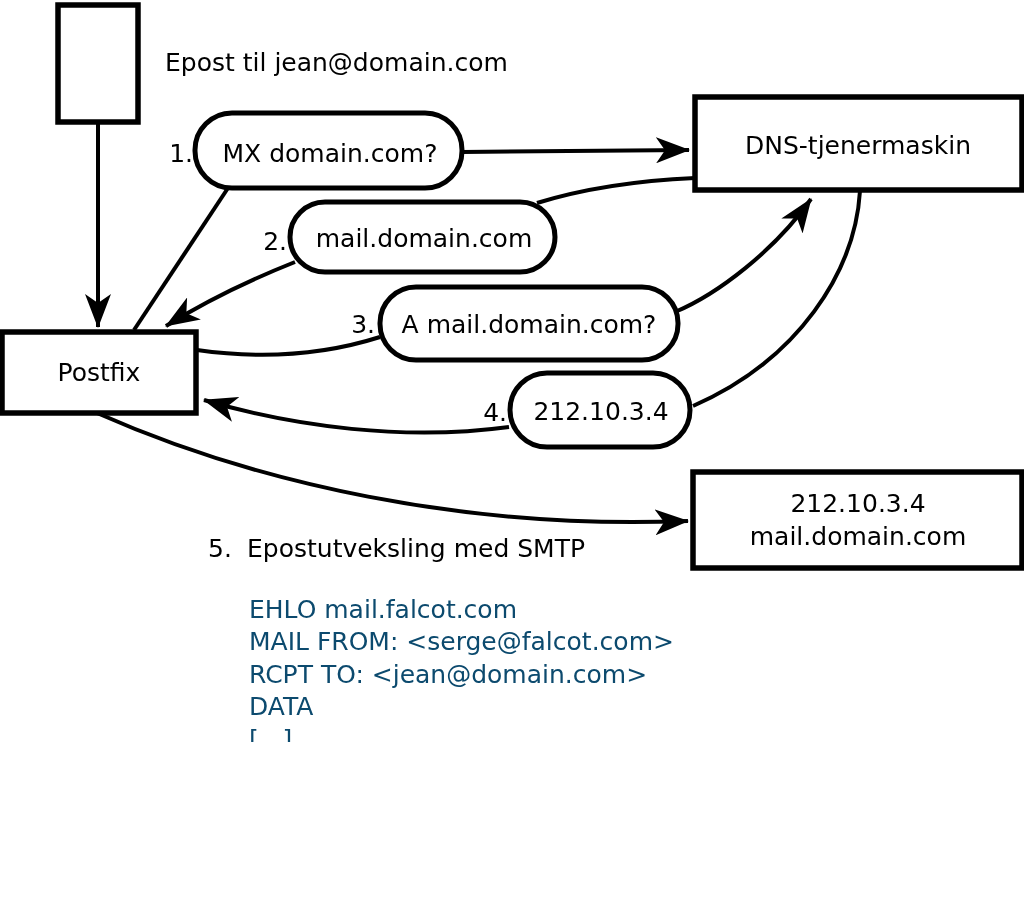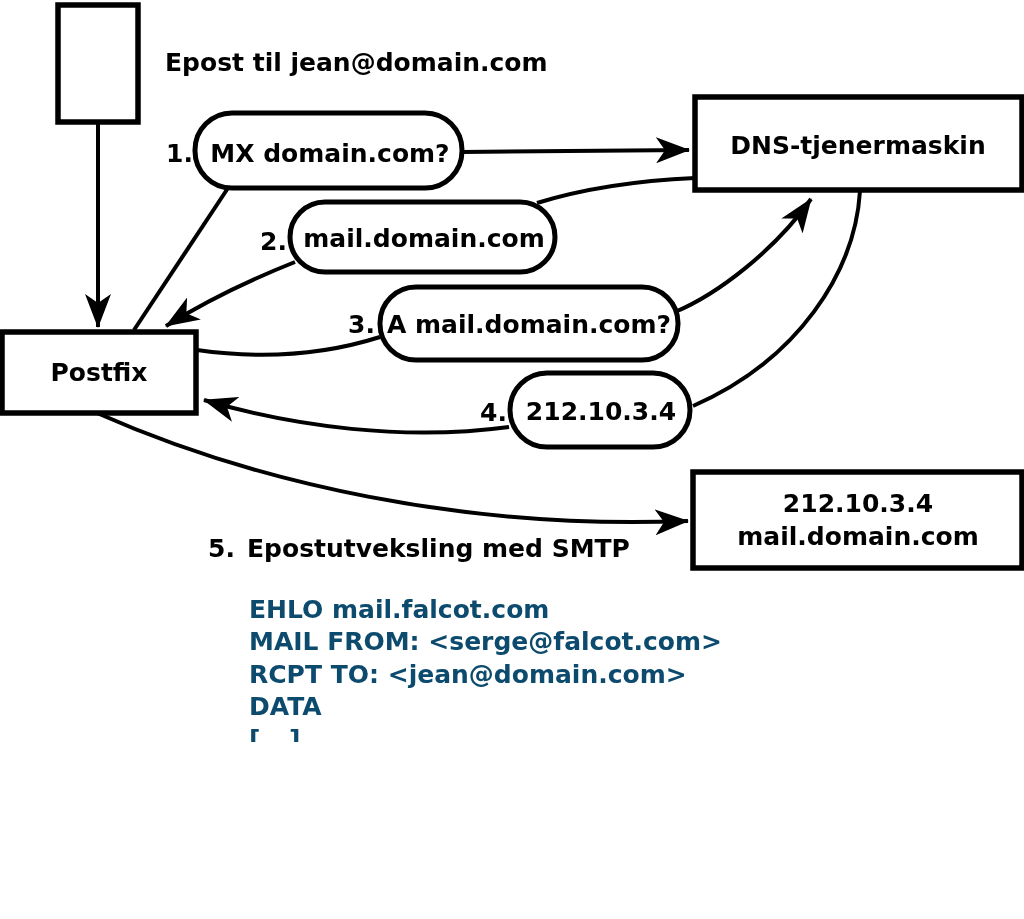--- a/index.html
+++ b/index.html
@@ -7,21 +7,20 @@
     padding: 0;
     background: #ffffff;
   }
   .stage {
     position: relative;
     width: 1024px;
     height: 742px;
     background: #ffffff;
     overflow: hidden;
     font-family: "DejaVu Sans", sans-serif;
-    font-weight: bold;
   }
   svg text {
     font-family: "DejaVu Sans", sans-serif;
     font-size: 25px;
     fill: #000000;
   }
   .smtp-block {
     position: absolute;
     left: 249px;
     top: 594px;

